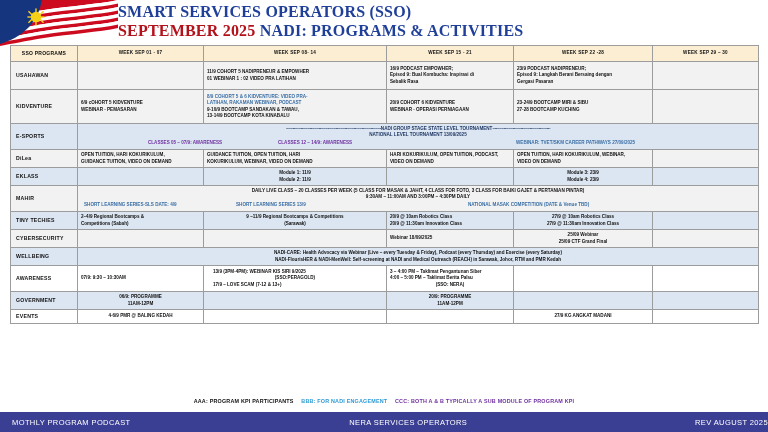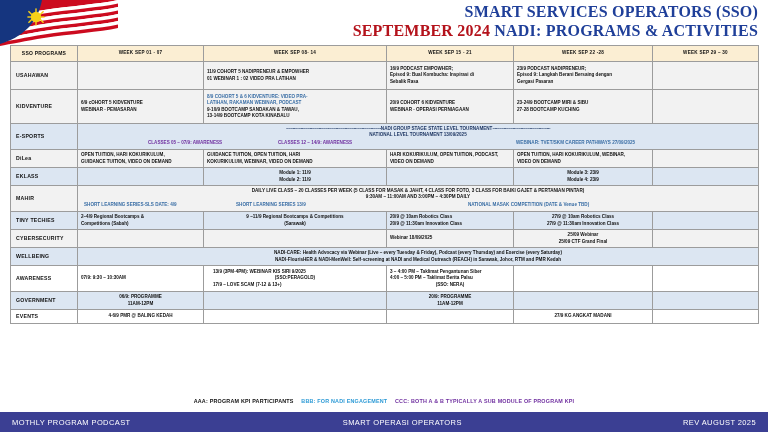--- a/index.html
+++ b/index.html
@@ -9,21 +9,21 @@
     font-family:"Liberation Sans", sans-serif;
     -webkit-font-smoothing:antialiased;
   }
   .page{position:relative;width:768px;height:432px;background:#fff;}
 
   
   .flag-wrap{position:absolute;left:0;top:0;width:118px;height:48px;overflow:hidden;}
   .flag-wrap svg{display:block;}
 
   
-  .title-block{position:absolute;left:118px;top:2px;width:640px;text-align:right;}
+  .title-block{position:absolute;left:118px;top:2px;width:640px;text-align:left;}
   .title-line1{
     font-family:"Liberation Serif", serif;
     font-weight:bold;font-size:16px;letter-spacing:.2px;
     color:#1f3f99;line-height:19px;
   }
   .title-line2{
     font-family:"Liberation Serif", serif;
     font-weight:bold;font-size:16px;letter-spacing:.2px;
     line-height:20px;color:#1f3f99;
   }
@@ -85,21 +85,21 @@
 
   
   .footer{
     position:absolute;left:0;bottom:0;width:768px;height:20px;
     background:#3b3f93;color:#ffffff;
     display:flex;align-items:center;
     font-size:7.5px;letter-spacing:.4px;
   }
   .footer .f-left{padding-left:12px;flex:0 0 auto;}
   .footer .f-mid{flex:1 1 auto;text-align:center;}
-  .footer .f-right{padding-right:12px;flex:0 0 auto;margin-left:9px;}
+  .footer .f-right{flex:0 0 auto;margin-left:9px;}
 </style>
 </head>
 <body>
 
 <div class="page">
 
   <div class="flag-wrap">
     <svg width="118" height="48" viewBox="0 0 118 48">
       <rect x="0" y="0" width="118" height="48" fill="#ffffff"></rect>
       <g>
@@ -127,21 +127,21 @@
           <rect x="41.1" y="10.4" width="1.4" height="5" transform="rotate(45 41.8 12.9)"></rect>
           <rect x="29.5" y="18.6" width="1.4" height="5" transform="rotate(45 30.2 21.1)"></rect>
         </g>
       </g>
     </svg>
   </div>
 
   <div class="title-block">
     <div class="title-line1">SMART SERVICES OPERATORS (SSO)</div>
     <div class="title-line2">
-      <span class="title-month">SEPTEMBER 2024</span><span> NADI: PROGRAMS &amp; ACTIVITIES</span>
+      <span class="title-month">SEPTEMBER 2025</span><span> NADI: PROGRAMS &amp; ACTIVITIES</span>
     </div>
   </div>
 
   <table class="tbl">
     <colgroup>
       <col style="width:67px">
       <col style="width:126px">
       <col style="width:183px">
       <col style="width:127px">
       <col style="width:139px">
@@ -354,17 +354,17 @@
   </table>
 
   <div class="legend">
     <span class="lg-a">AAA:  PROGRAM KPI PARTICIPANTS</span>
     <span class="lg-b">BBB:  FOR NADI ENGAGEMENT</span>
     <span class="lg-c">CCC:   BOTH  A &amp; B  TYPICALLY A SUB MODULE OF PROGRAM KPI</span>
   </div>
 
   <div class="footer">
     <div class="f-left">MOTHLY PROGRAM PODCAST</div>
-    <div class="f-mid">SMART OPERASI OPERATORS</div>
+    <div class="f-mid">NERA SERVICES OPERATORS</div>
     <div class="f-right">REV AUGUST 2025</div>
   </div>
 
 </div>
 
 </body></html>

